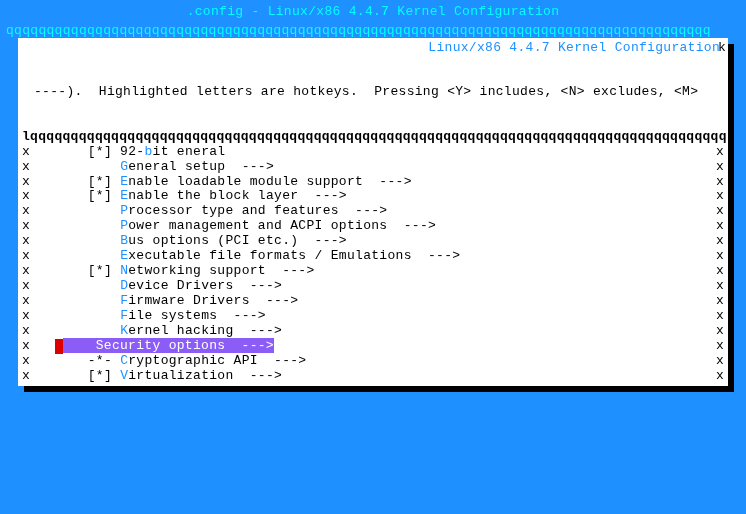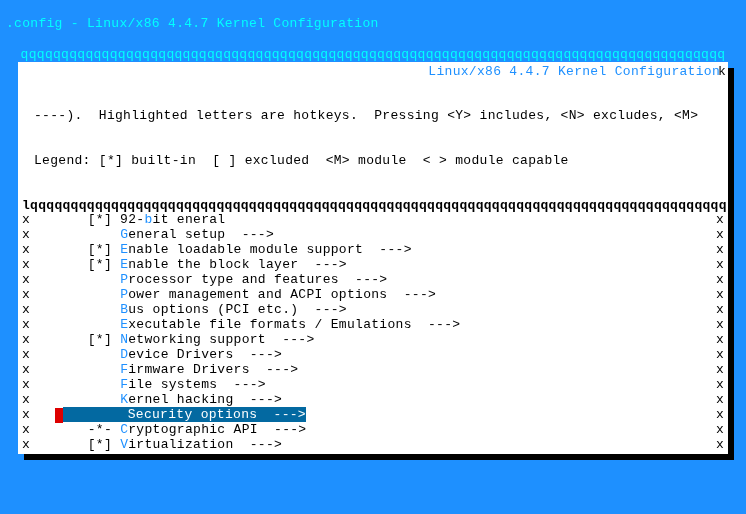--- a/index.html
+++ b/index.html
@@ -7,30 +7,30 @@
       font-family: 'Courier New', monospace;
       font-size: 13px;
       background: #1e90ff;
       width: 746px;
       height: 514px;
       overflow: hidden;
       letter-spacing: 0.3px;
     }
     .title-bar {
       color: #00ffff;
-      padding: 16px 6px;
+      padding: 4px 6px;
       white-space: pre;
+      text-align: center;
     }
     .top-border {
       color: #00ffff;
       padding: 0 6px 0 6px;
       white-space: pre;
       overflow: hidden;
       height: 15px;
-      text-align: center;
     }
     .content-area {
       background: #fff;
       color: #000;
       margin: 0 18px 0 18px;
       padding: 2px 0;
       position: relative;
       box-shadow: 6px 6px 0 #000;
     }
     .header-title {
@@ -56,23 +56,22 @@
     .menu-row {
       padding: 0 4px;
       white-space: pre;
       display: flex;
     }
     .border-x { width: 9px; display: inline-block; }
     .border-x-right { width: 9px; display: inline-block; text-align: right; }
     .row-content { flex: 1; }
     .hotkey { color: #1e90ff; }
     .selected-row-content {
-      background: #0369a1;
+      background: #8b5cf6;
       color: #fff;
-      padding-left: 32px;
     }
     .red-marker {
       background: #d00;
       display: inline-block;
       width: 8px;
     }
     .side-k {
       position: absolute;
       right: 2px;
       top: 2px;
@@ -83,21 +82,20 @@
 <body>
 
 <div class="title-bar">.config - Linux/x86 4.4.7 Kernel Configuration</div>
 <div class="top-border">qqqqqqqqqqqqqqqqqqqqqqqqqqqqqqqqqqqqqqqqqqqqqqqqqqqqqqqqqqqqqqqqqqqqqqqqqqqqqqqqqqqqqqq</div>
 
 <div class="content-area">
   <span class="side-k">k</span>
   <div class="header-title">Linux/x86 4.4.7 Kernel Configuration</div>
   <div class="help-text">
     <div>----).  Highlighted letters are hotkeys.  Pressing &lt;Y&gt; includes, &lt;N&gt; excludes, &lt;M&gt;</div>
-    <div>Legend: [*] built-in  [ ] excluded  &lt;M&gt; module  &lt; &gt; module capable</div>
   </div>
   <div class="inner-border-top">lqqqqqqqqqqqqqqqqqqqqqqqqqqqqqqqqqqqqqqqqqqqqqqqqqqqqqqqqqqqqqqqqqqqqqqqqqqqqqqqqqqqqqq</div>
 
   <div class="menu-body" id="menu-body">
       <div class="menu-row"><span class="border-x">x</span><span class="row-content"><span>       [*] 92-</span><span class="hotkey">b</span><span>it eneral</span></span><span class="border-x-right">x</span></div>
       <div class="menu-row"><span class="border-x">x</span><span class="row-content"><span>           </span><span class="hotkey">G</span><span>eneral setup  ---&gt;</span></span><span class="border-x-right">x</span></div>
       <div class="menu-row"><span class="border-x">x</span><span class="row-content"><span>       [*] </span><span class="hotkey">E</span><span>nable loadable module support  ---&gt;</span></span><span class="border-x-right">x</span></div>
       <div class="menu-row"><span class="border-x">x</span><span class="row-content"><span>       [*] </span><span class="hotkey">E</span><span>nable the block layer  ---&gt;</span></span><span class="border-x-right">x</span></div>
       <div class="menu-row"><span class="border-x">x</span><span class="row-content"><span>           </span><span class="hotkey">P</span><span>rocessor type and features  ---&gt;</span></span><span class="border-x-right">x</span></div>
       <div class="menu-row"><span class="border-x">x</span><span class="row-content"><span>           </span><span class="hotkey">P</span><span>ower management and ACPI options  ---&gt;</span></span><span class="border-x-right">x</span></div>

